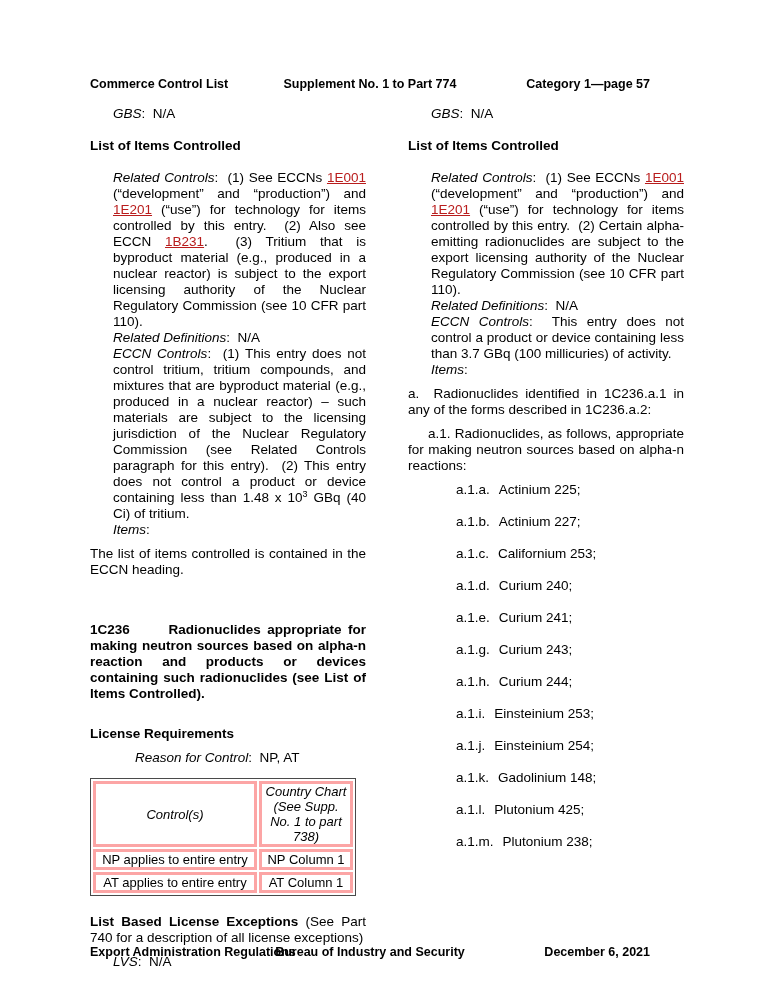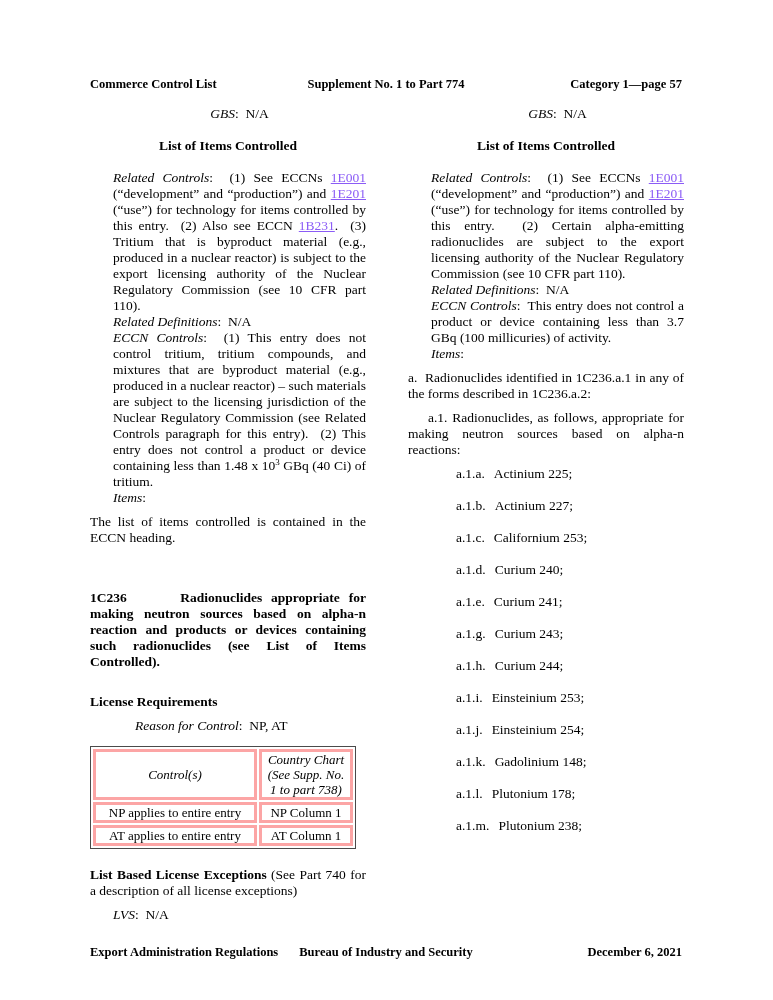--- a/index.html
+++ b/index.html
@@ -1,39 +1,39 @@
 <!DOCTYPE html>
 <html><head>
 <meta charset="utf-8">
 <style>
   html,body{margin:0;padding:0;background:#ffffff;}
   .page{position:relative;width:740px;height:1000px;background:#ffffff;overflow:hidden;
-        font-family:Liberation Serif, serif;color:#000;font-size:13.5px;line-height:16px;padding-left:32px;}
+        font-family:Liberation Sans, sans-serif;color:#000;font-size:13.5px;line-height:16px;}
   p{margin:0;}
   .hdr,.ftr{position:absolute;left:90px;right:90px;height:16px;font-weight:bold;font-size:12.5px;}
   .hdr{top:76px;}
   .ftr{top:944px;}
   .hpos-l{position:absolute;left:0;top:0;white-space:nowrap;}
   .hpos-c{position:absolute;left:0;right:0;top:0;text-align:center;white-space:nowrap;}
   .hpos-r{position:absolute;right:0;top:0;white-space:nowrap;}
   .col{position:absolute;top:106px;width:276px;}
   .col-l{left:90px;}
   .col-r{left:408px;}
   .ind{margin-left:23px;}
   .ind2{margin-left:45px;}
   .just{text-align:justify;}
   .it{font-style:italic;}
   .bd{font-weight:bold;}
-  .gap{margin-bottom:16px;text-align:center;}
+  .gap{margin-bottom:16px;}
   .mt12{margin-top:12px;}
   .mt16{margin-top:8px;}
   .mt18{margin-top:18px;}
   .mt24{margin-top:24px;}
   .mt44{margin-top:44px;}
-  .lnk{color:#8b5cf6;text-decoration:underline;cursor:pointer;}
+  .lnk{color:#b91c1c;text-decoration:underline;cursor:pointer;}
   sup{font-size:9px;line-height:0;}
   .tbl{border-collapse:separate;border-spacing:2px;border:1px solid #4a4a4a;
        width:266px;font-size:13px;line-height:15px;background:#fff;}
   .tbl th,.tbl td{border:3px solid #fca5a5;padding:0 3px;}
   .tbl th{font-weight:normal;font-style:italic;text-align:center;vertical-align:middle;}
   .tbl td{text-align:center;vertical-align:top;}
   .tbl .c1{width:152px;}
   .li{margin-left:48px;margin-bottom:16px;white-space:nowrap;}
   .li .nm{margin-left:9px;}
   .a1{text-indent:20px;}
@@ -111,21 +111,21 @@
       <p class="li"><span>a.1.a.</span><span class="nm">Actinium 225;</span></p>
       <p class="li"><span>a.1.b.</span><span class="nm">Actinium 227;</span></p>
       <p class="li"><span>a.1.c.</span><span class="nm">Californium 253;</span></p>
       <p class="li"><span>a.1.d.</span><span class="nm">Curium 240;</span></p>
       <p class="li"><span>a.1.e.</span><span class="nm">Curium 241;</span></p>
       <p class="li"><span>a.1.g.</span><span class="nm">Curium 243;</span></p>
       <p class="li"><span>a.1.h.</span><span class="nm">Curium 244;</span></p>
       <p class="li"><span>a.1.i.</span><span class="nm">Einsteinium 253;</span></p>
       <p class="li"><span>a.1.j.</span><span class="nm">Einsteinium 254;</span></p>
       <p class="li"><span>a.1.k.</span><span class="nm">Gadolinium 148;</span></p>
-      <p class="li"><span>a.1.l.</span><span class="nm">Plutonium 178;</span></p>
+      <p class="li"><span>a.1.l.</span><span class="nm">Plutonium 425;</span></p>
       <p class="li"><span>a.1.m.</span><span class="nm">Plutonium 238;</span></p>
     </div>
   </div>
 
   <div class="ftr">
     <span class="hpos-l">Export Administration Regulations</span>
     <span class="hpos-c">Bureau of Industry and Security</span>
     <span class="hpos-r">December 6, 2021</span>
   </div>
 

